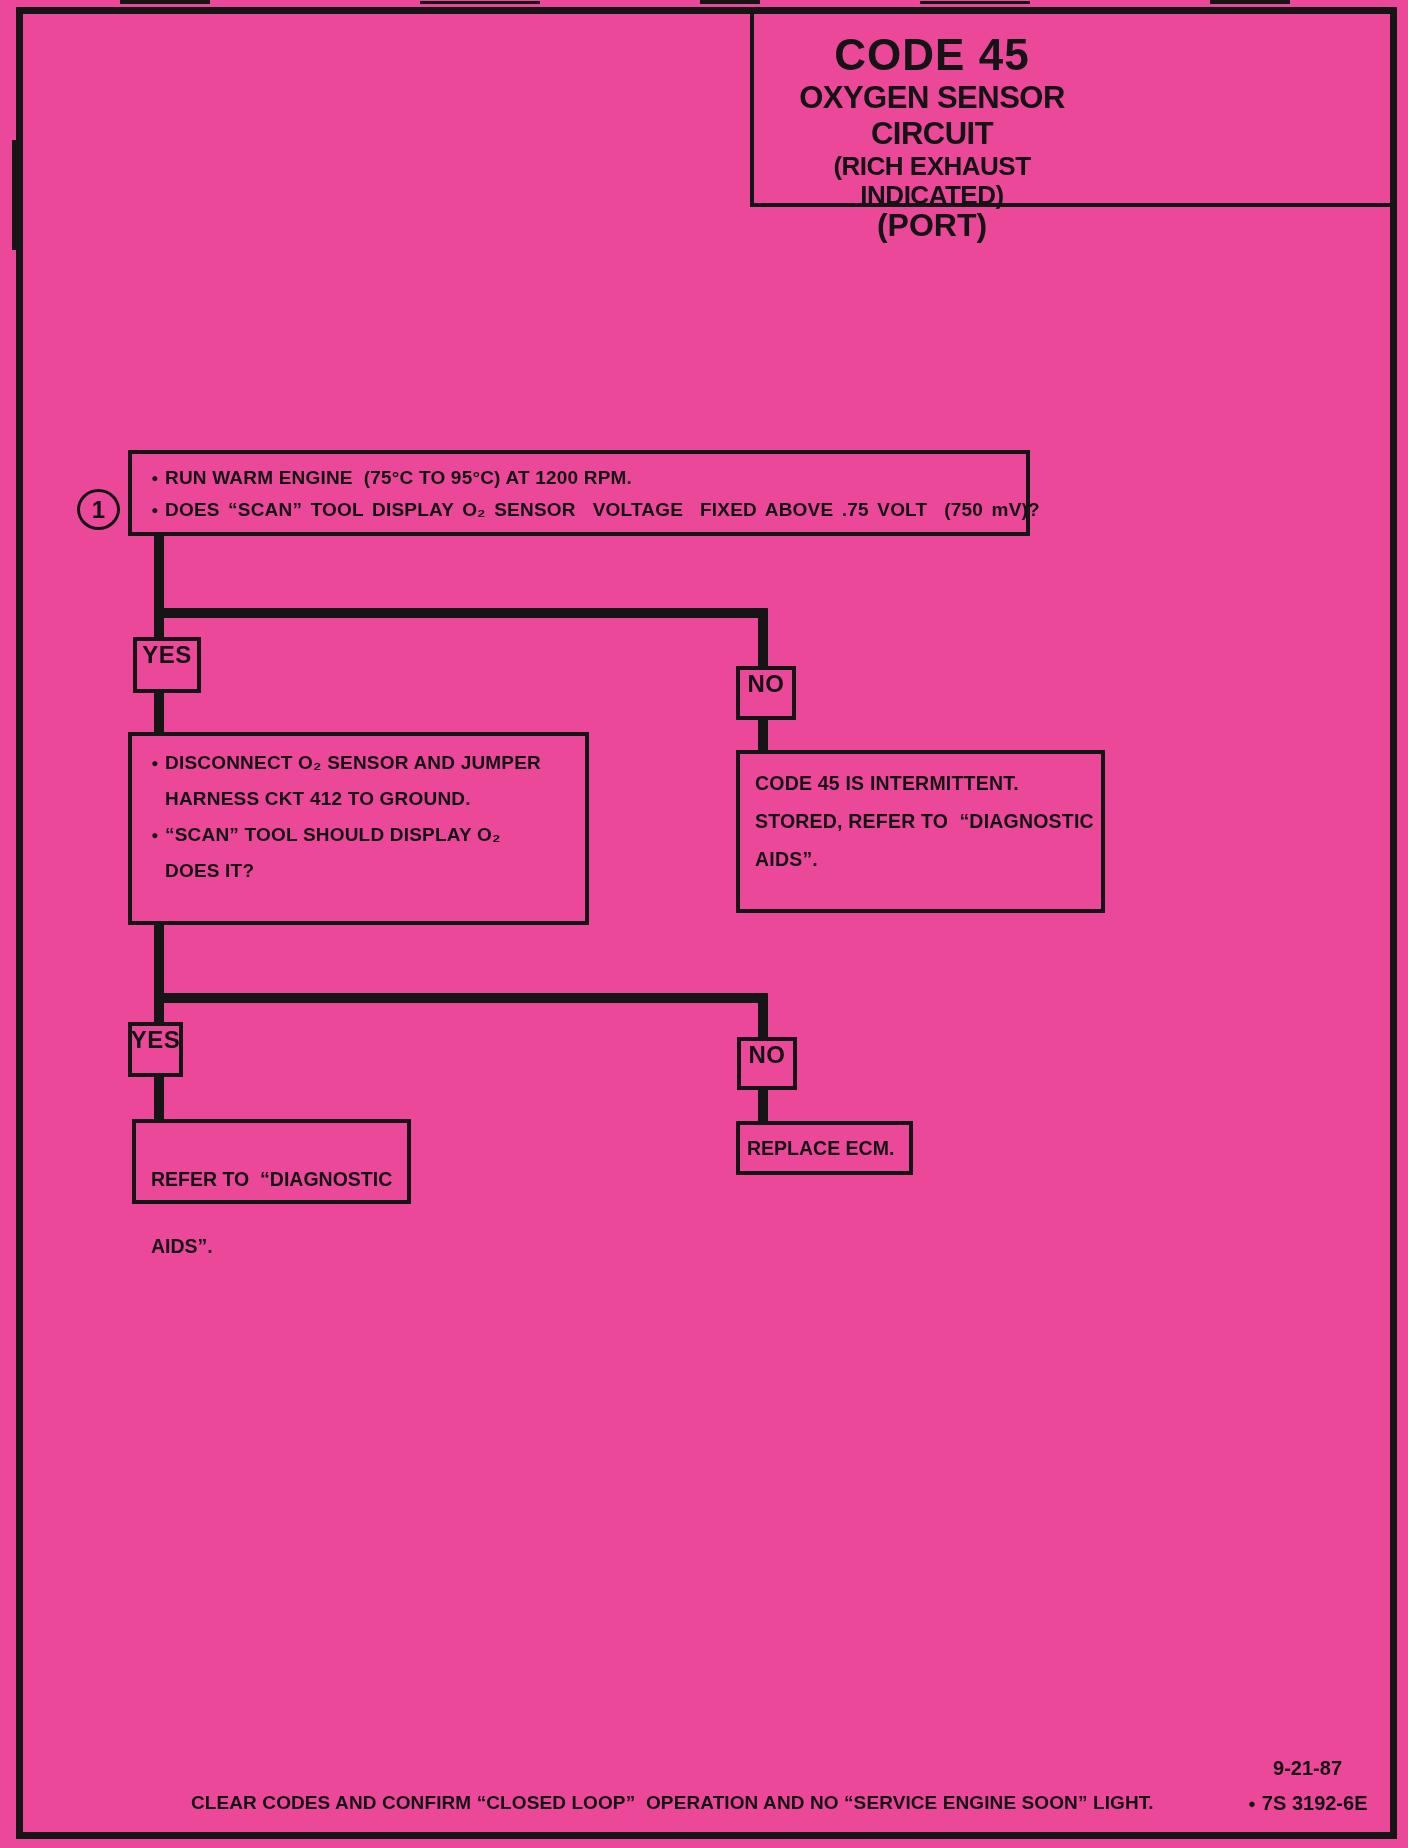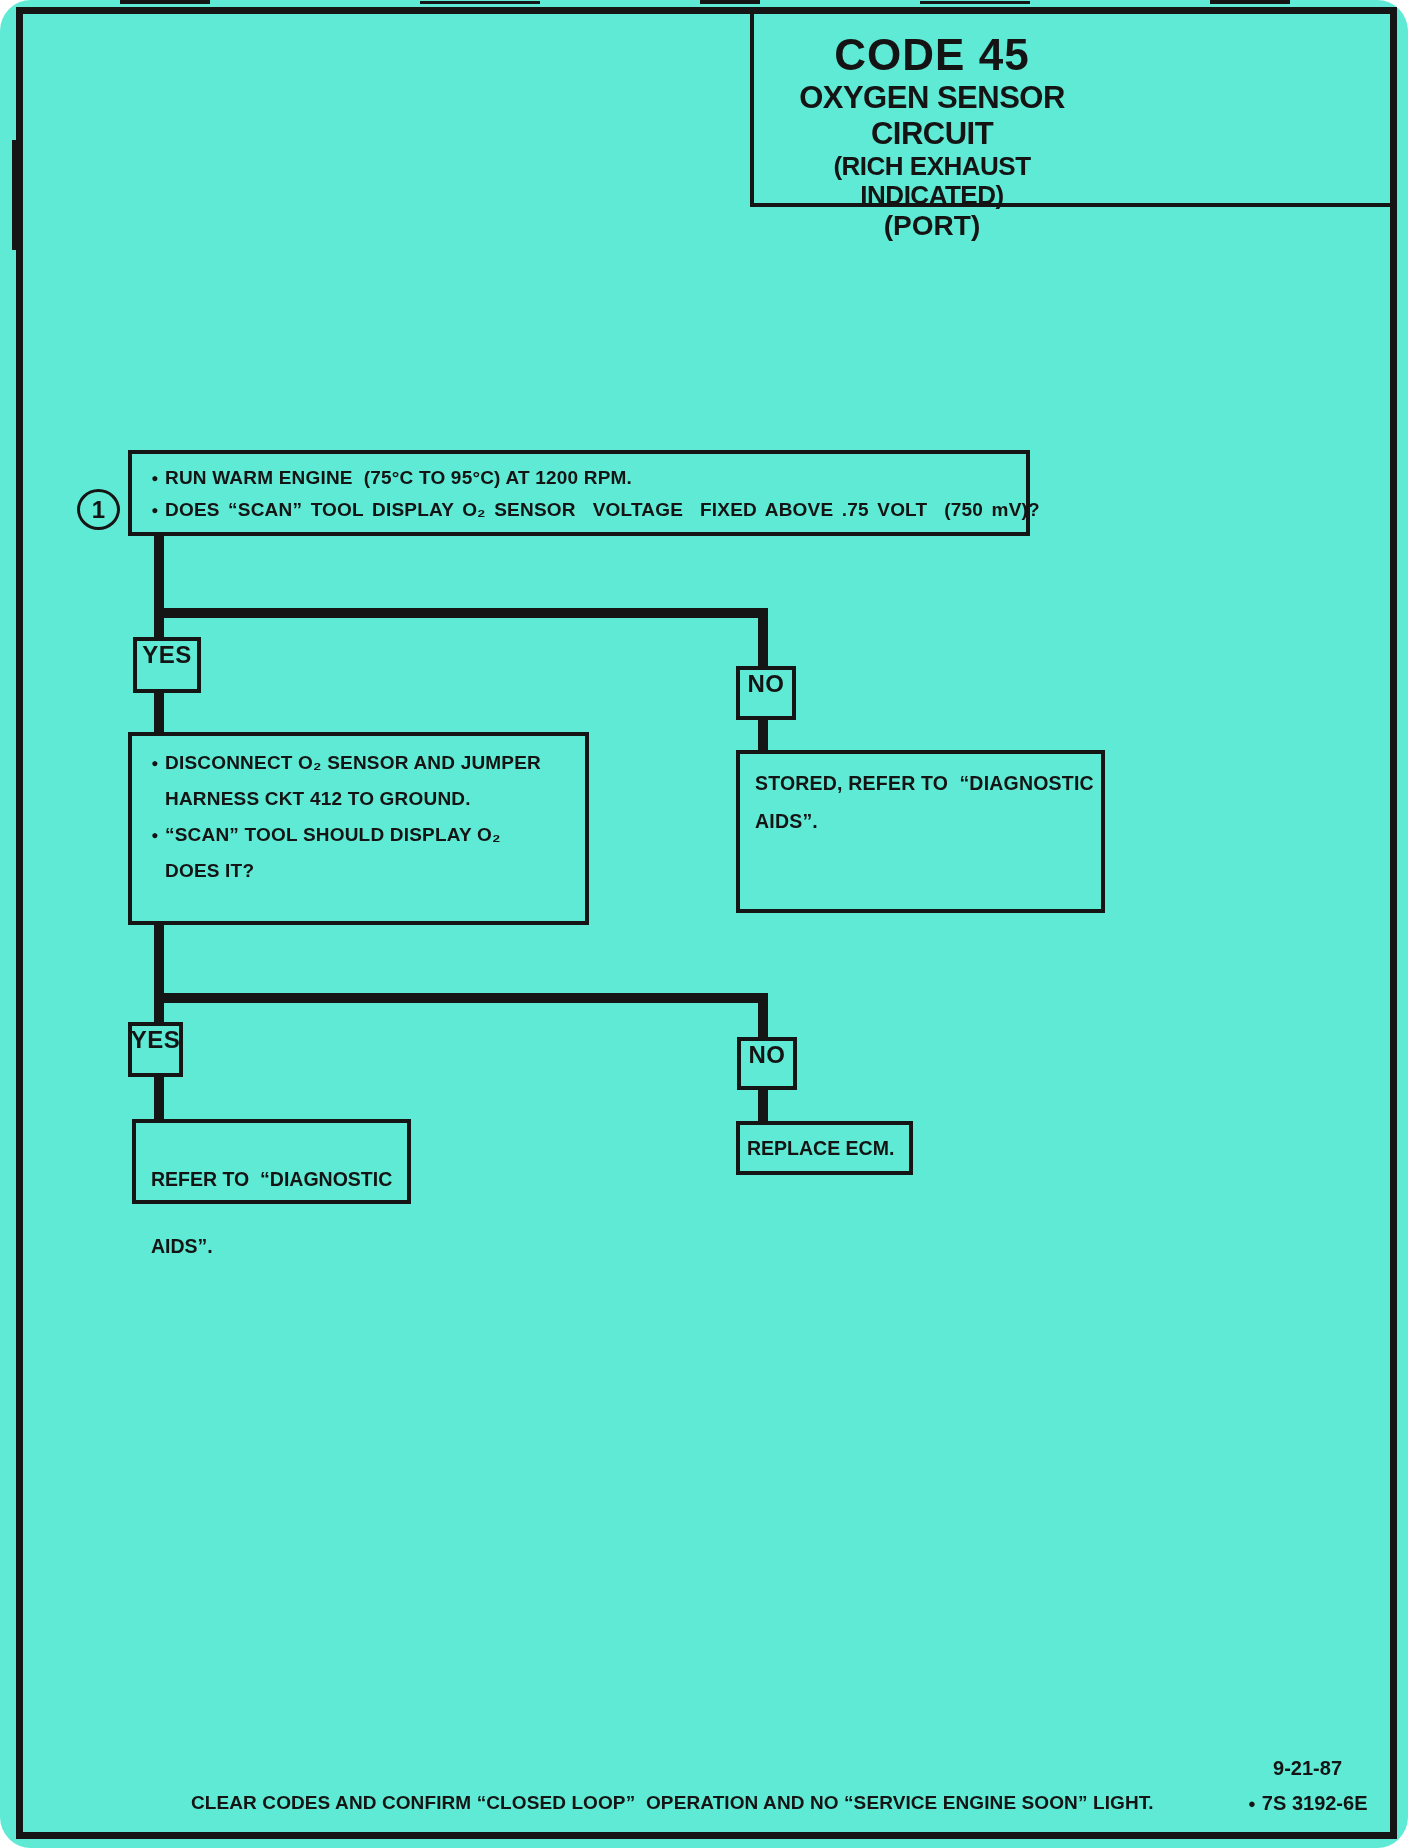--- a/index.html
+++ b/index.html
@@ -1,37 +1,37 @@
 <!DOCTYPE html>
 <html><head>
 <meta charset="utf-8">
 <style>
   html,body { margin:0; padding:0; background:#ffffff; }
   .page {
     position:relative; width:1408px; height:1848px; overflow:hidden;
-    background:#5eead4; color:#141414;
-    font-family:"Liberation Sans","DejaVu Sans",sans-serif; font-weight:700;border-radius:31px;
+    background:#ec4899; color:#141414;
+    font-family:"Liberation Sans","DejaVu Sans",sans-serif; font-weight:700;
   }
   .frame {
     position:absolute; left:16px; top:7px; width:1381px; height:1832px;
     border:7px solid #151515; box-sizing:border-box;
   }
   .artifact { position:absolute; background:#151515; }
 
   
   .title-box {
     position:absolute; left:750px; top:7px; width:647px; height:200px;
     box-sizing:border-box; border:4px solid #151515;
     border-top-width:7px; border-right-width:7px;
     padding:16px 290px 0 10px; text-align:center;
   }
   .title-code { font-size:44px; line-height:50px; letter-spacing:1px; }
   .title-sub  { font-size:31px; line-height:36px; margin-top:0; letter-spacing:-0.5px; }
   .title-sub2 { font-size:26px; line-height:29px; letter-spacing:-0.5px; }
-  .title-sub3 { font-size:28px; line-height:31px; }
+  .title-sub3 { font-size:32px; line-height:31px; }
 
   
   .step-circle {
     position:absolute; left:77px; top:489px; width:43px; height:41px;
     border:3.5px solid #151515; border-radius:50%; box-sizing:border-box;
     display:flex; align-items:center; justify-content:center; font-size:24px;
   }
 
   
   .fbox { position:absolute; border:4px solid #151515; box-sizing:border-box; }
@@ -140,20 +140,21 @@
     <div class="b-row">
       <span class="bullet">●</span>
       <span class="txt">“SCAN” TOOL SHOULD DISPLAY O₂</span>
     </div>
     <div class="b-row indent">
       <span class="txt">DOES IT?</span>
     </div>
   </div>
 
   <div class="fbox" id="boxInt">
+    <div class="line">CODE 45 IS INTERMITTENT.</div>
     <div class="line">STORED, REFER TO  “DIAGNOSTIC</div>
     <div class="line">AIDS”.</div>
   </div>
 
   <div class="conn" id="c-stem2"></div>
   <div class="conn" id="c-hline2"></div>
   <div class="conn" id="c-yes2drop"></div>
   <div class="conn" id="c-no2drop"></div>
   <div class="conn" id="c-yes2stem"></div>
   <div class="conn" id="c-no2stem"></div>

